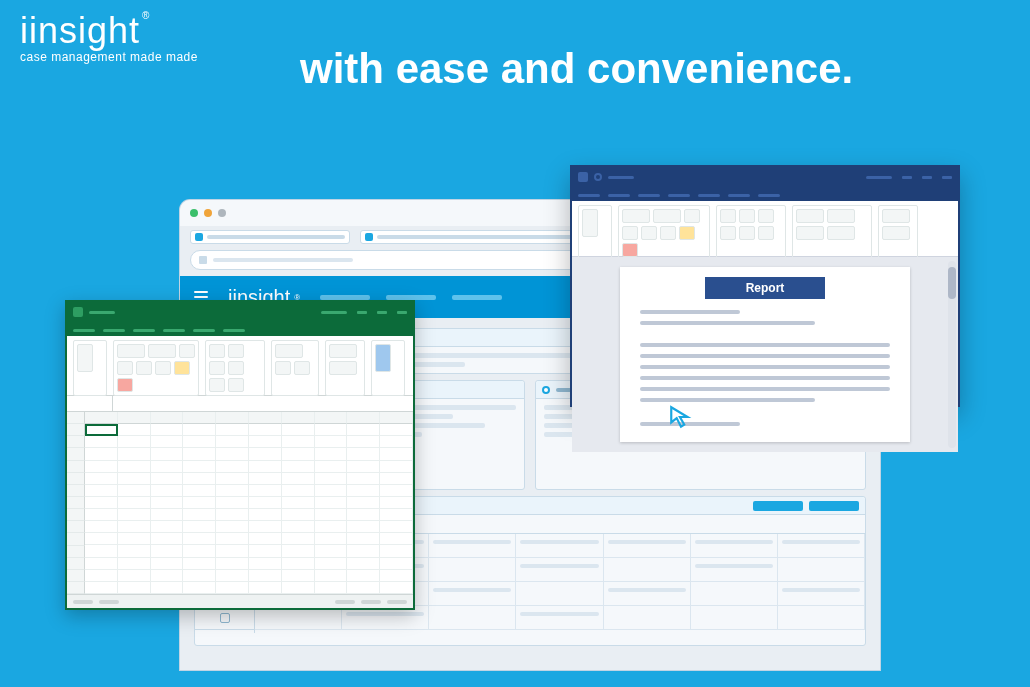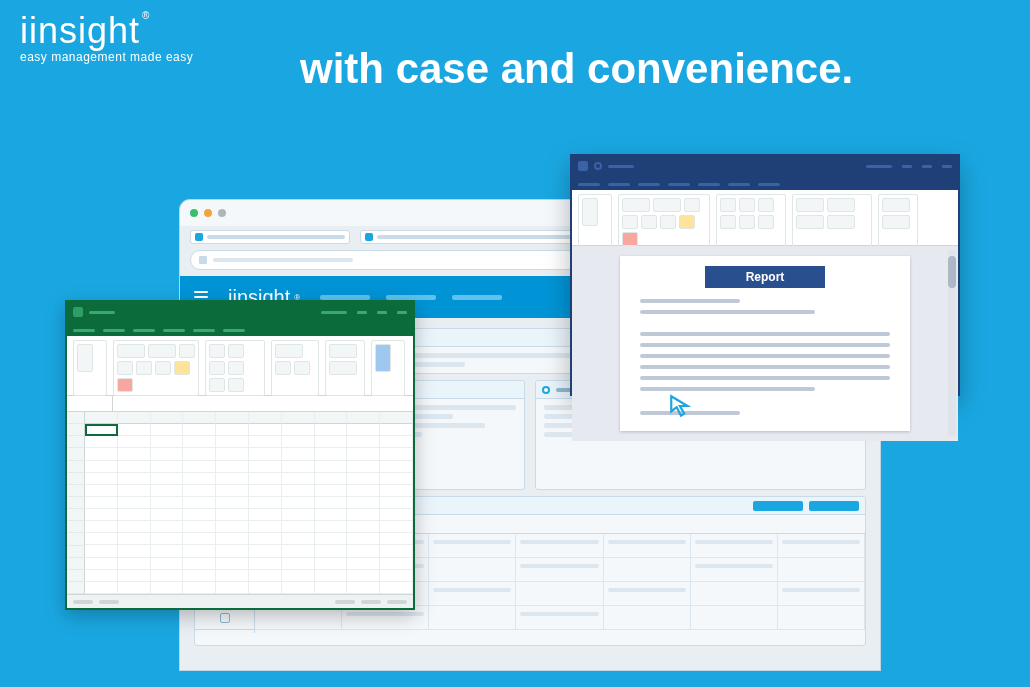--- a/index.html
+++ b/index.html
@@ -183,21 +183,21 @@
   .excel-grid .sel{ outline:2px solid #0c6b3a;outline-offset:-2px; }
   .excel-status{ height:14px;background:#eef2f2;border-top:1px solid #cfd6d6;display:flex;align-items:center;padding:0 6px;gap:6px; }
   .excel-status span{ width:20px;height:4px;background:#cfd6d6;border-radius:2px; }
   .excel-body{ display:flex;flex-direction:column;height:calc(100% - 34px - 60px - 16px - 14px); }
   
 
   
   .word {
     position:absolute;
     left:570px;
-    top:154px;
+    top:165px;
     width:390px;
     height:242px;
     background:#86efac;
     border:2px solid #1f3f77;
     box-shadow: 0 10px 24px rgba(0,0,0,.28);
   }
   .word-title{ height:20px;background:#1f3f77;display:flex;align-items:center;padding:0 6px;gap:6px; }
   .word-title .ic{ width:10px;height:10px;background:#3b62a6;border-radius:2px; }
   .word-title .ring{ width:8px;height:8px;border:2px solid #3b62a6;border-radius:50%; }
   .word-title .sep{ flex:1; }
@@ -224,25 +224,25 @@
 
 </style>
 </head>
 <body>
 
 <div class="logo-block">
   <div class="logo-text">
     <span>iinsight</span>
     <sup>®</sup>
   </div>
-  <div class="logo-tag">easy management made easy</div>
+  <div class="logo-tag">case management made made</div>
 </div>
 
 <div class="headline">
-  <div>with case and convenience.</div>
+  <div>with ease and convenience.</div>
 </div>
 
 <div class="browser">
   <div class="browser-top">
     <span class="dot green"></span>
     <span class="dot orange"></span>
     <span class="dot grey"></span>
   </div>
   <div class="browser-tabs">
     <div class="tab">

